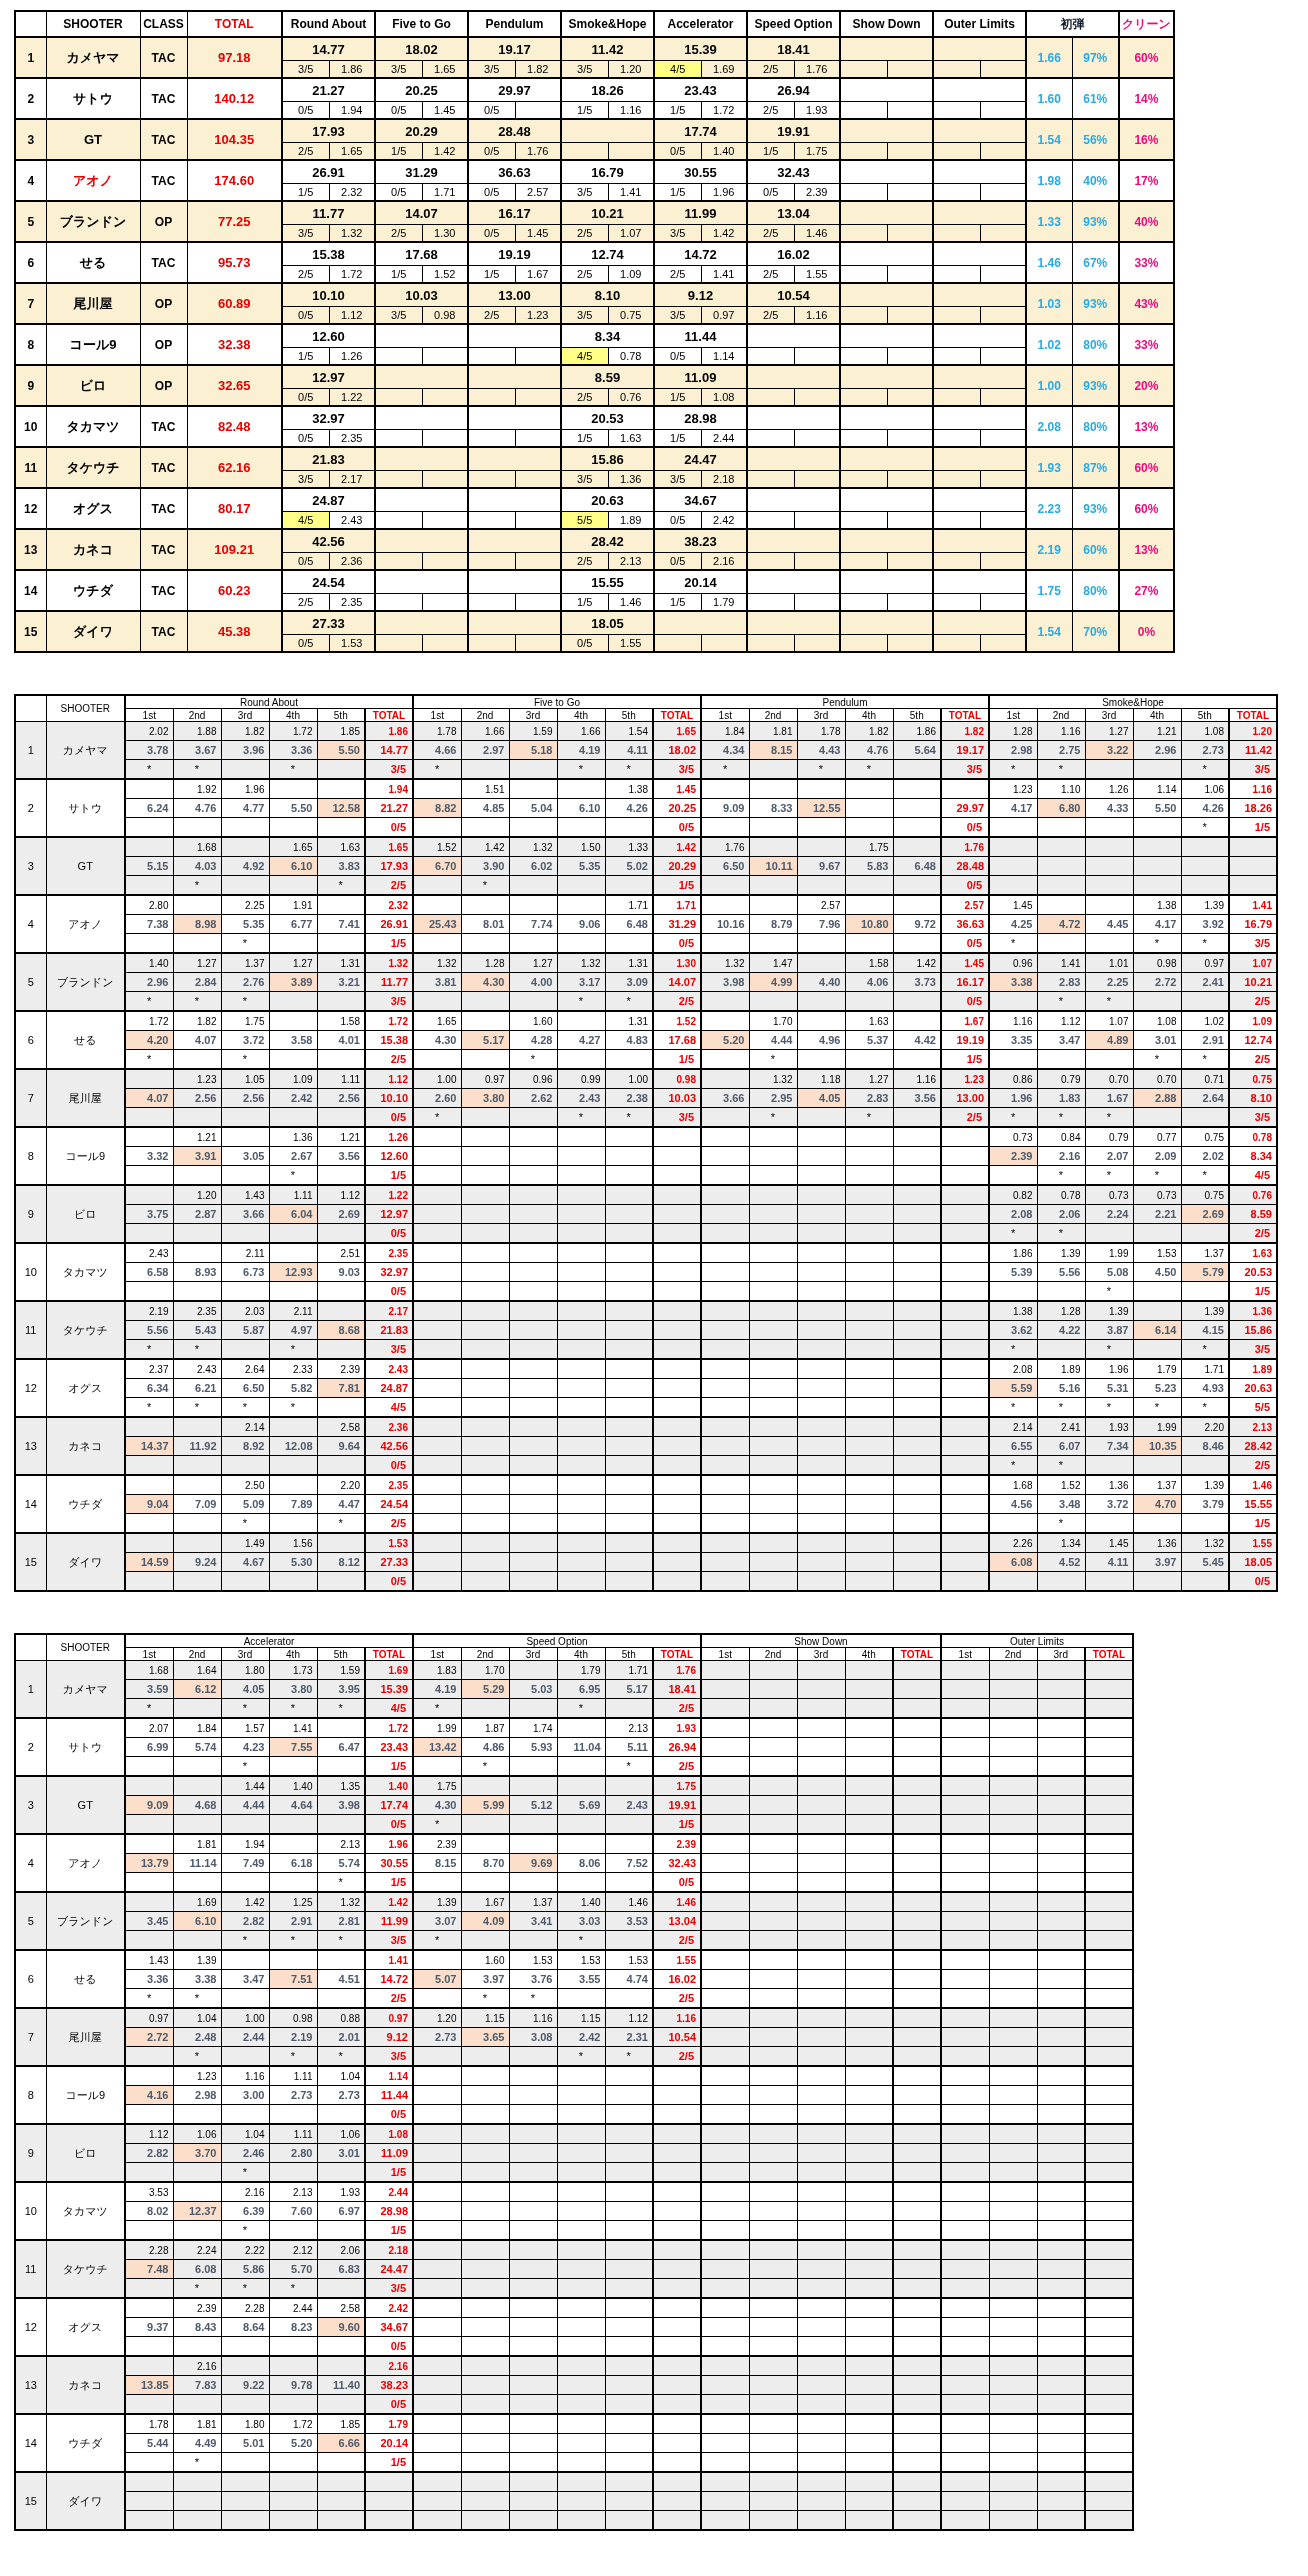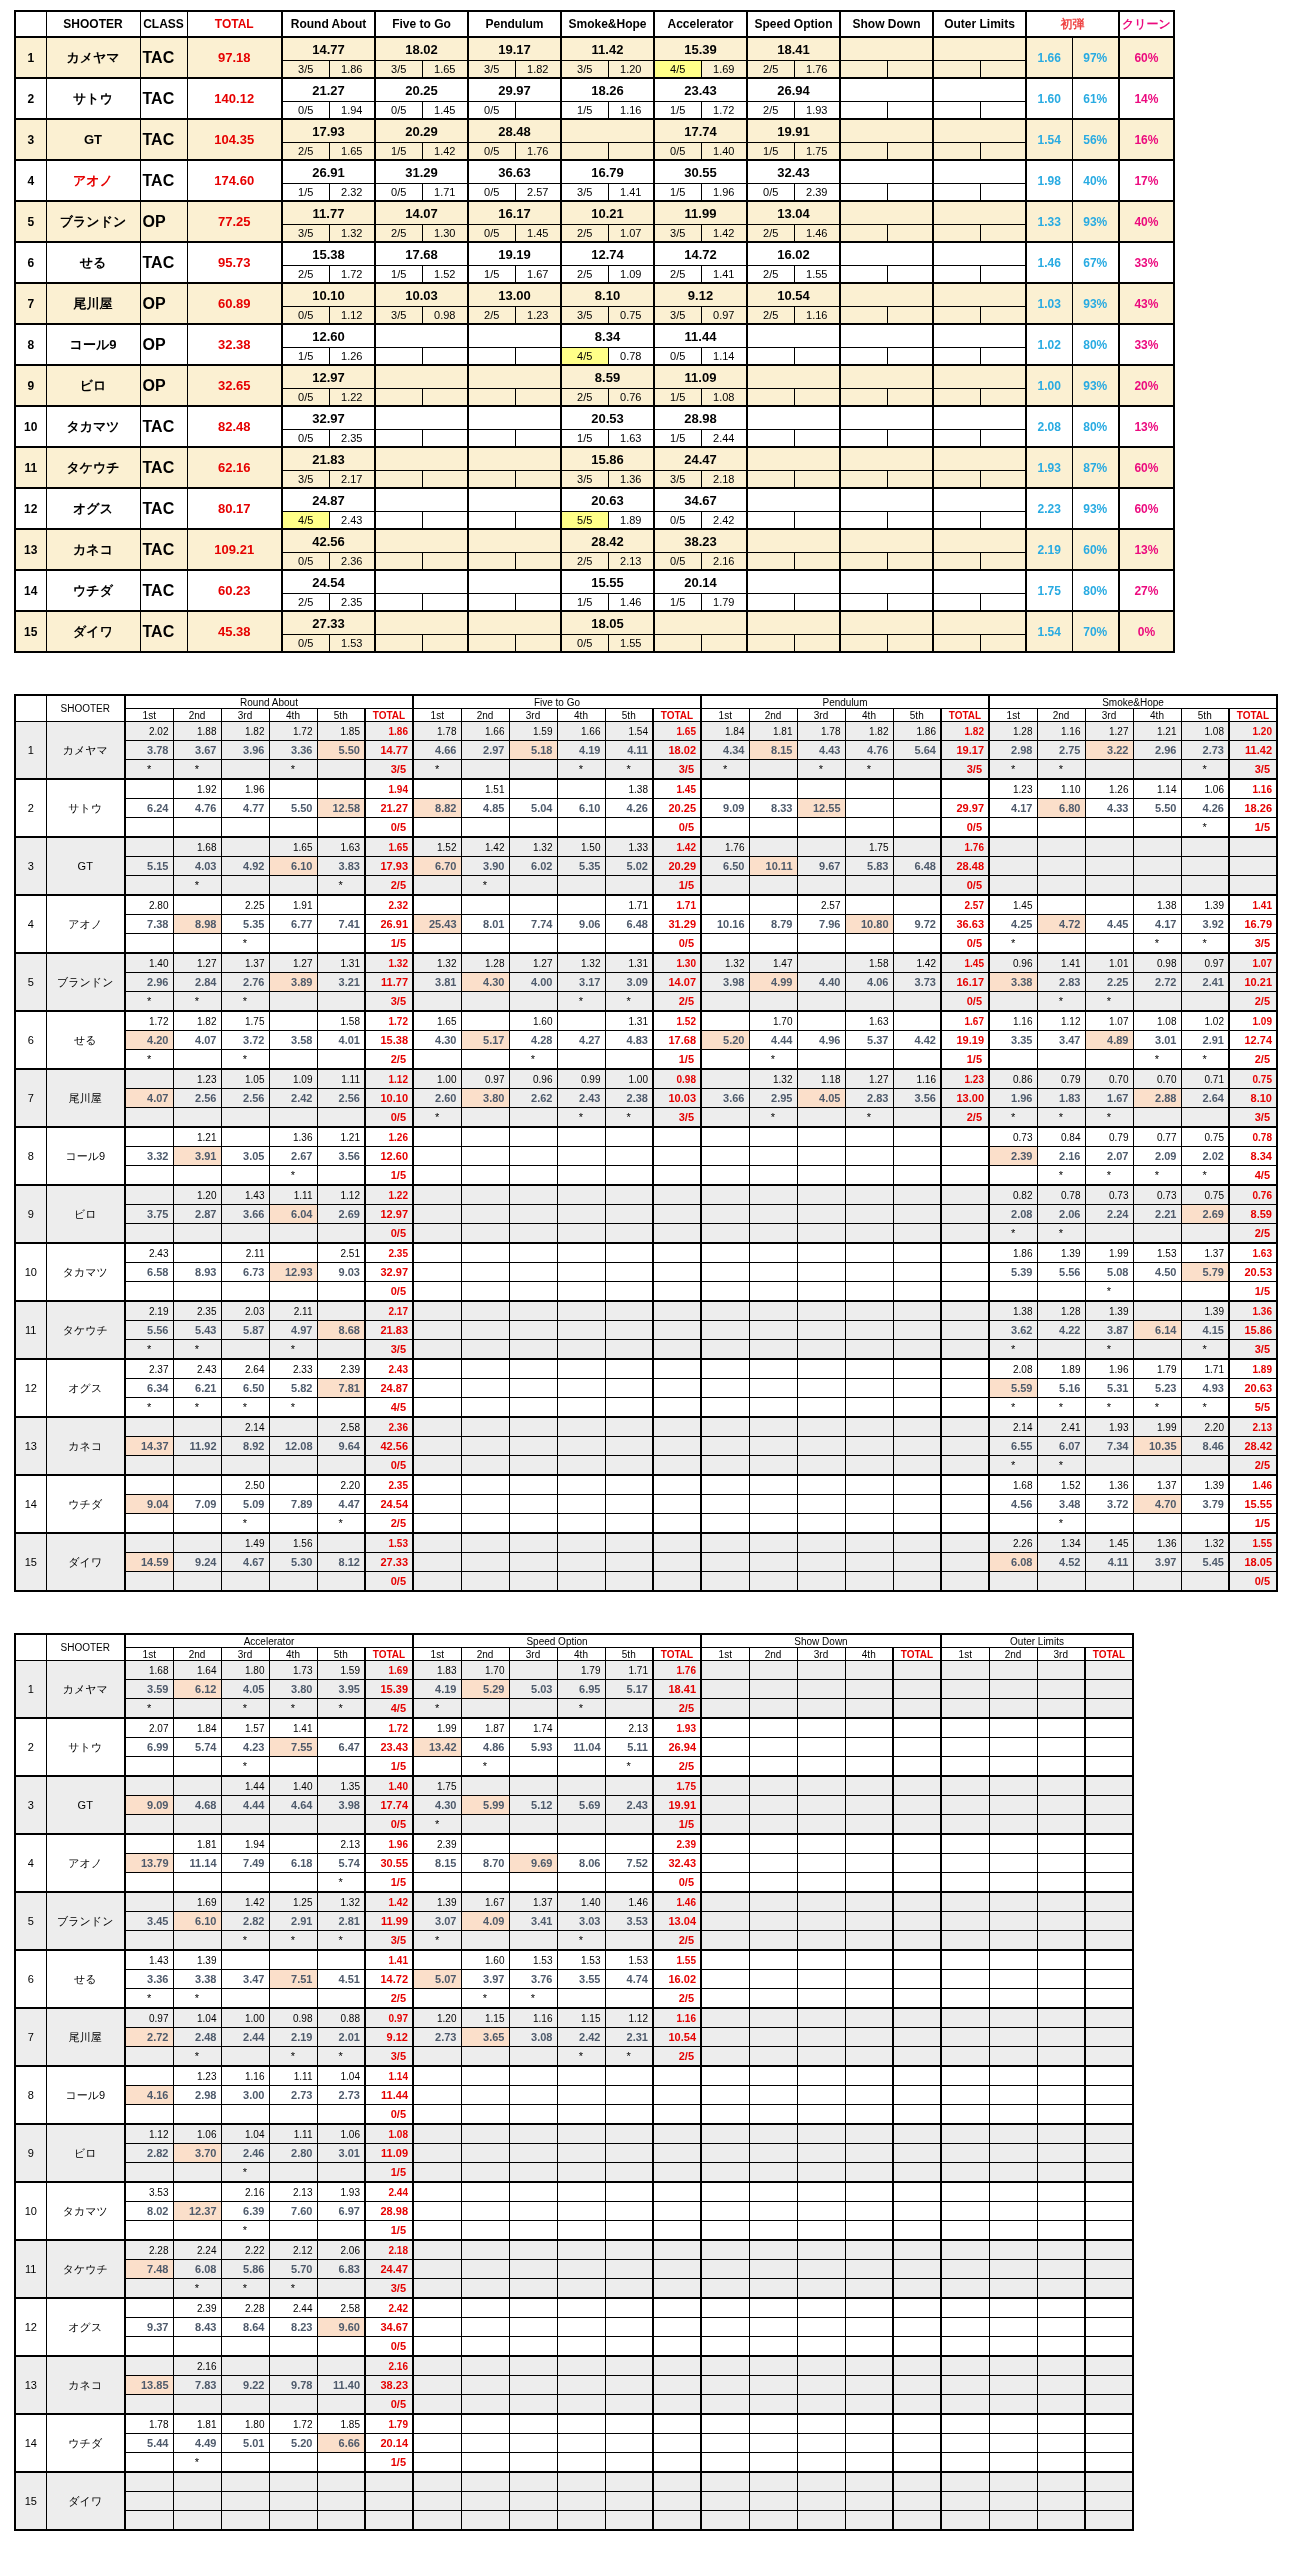--- a/index.html
+++ b/index.html
@@ -6,27 +6,27 @@
 body{background:#fff;font-family:"Liberation Sans","DejaVu Sans",sans-serif}
 #canvas{position:relative;width:1309px;height:2576px;background:#fff;overflow:hidden}
 .pos{position:absolute}
 table{border-collapse:collapse;table-layout:fixed}
 td{border:1px solid #000;padding:0 2px;overflow:hidden;white-space:nowrap;vertical-align:middle;font-size:11px;height:17px}
 
 .t1{border:2px solid #000}
 .t1 .h td{height:24px;font-weight:bold;font-size:12px;text-align:center;border-bottom:2px solid #000}
 .t1 .no{text-align:center;font-size:12px;font-weight:bold}
 .t1 .nm{text-align:center;font-size:13px;font-weight:bold}
-.t1 .cl{text-align:left;font-size:16px;font-weight:bold}
+.t1 .cl{text-align:center;font-size:12px;font-weight:bold}
 .t1 .tt{text-align:center;font-size:13px;font-weight:bold;color:#e60000}
 .t1 .sc{height:22px;text-align:center;font-size:13px;font-weight:bold}
 .t1 .hv{text-align:center;font-size:11px;height:16px}
 .t1 .fsc{text-align:center;color:#29abe2;font-weight:bold;font-size:12px}
 .t1 .cln{text-align:center;color:#ec0a7e;font-weight:bold;font-size:12px}
-.cyantx{color:#ef4444}
+.cyantx{color:#0f172a}
 .magtx{color:#ec0a7e}
 .redtx{color:#e60000}
 .cream{background:#fbf0d2}
 .yel{background:#ffff88}
 
 .t2{border:2px solid #000}
 .t2 td{height:18px;font-size:10px}
 .t2 .gh td,.t2 .ch td{height:12px;font-size:10px;text-align:center}
 .t2 .gn{border-bottom:1px solid #000}
 .t2 .cn{text-align:left;padding-left:2px;font-size:9px}

